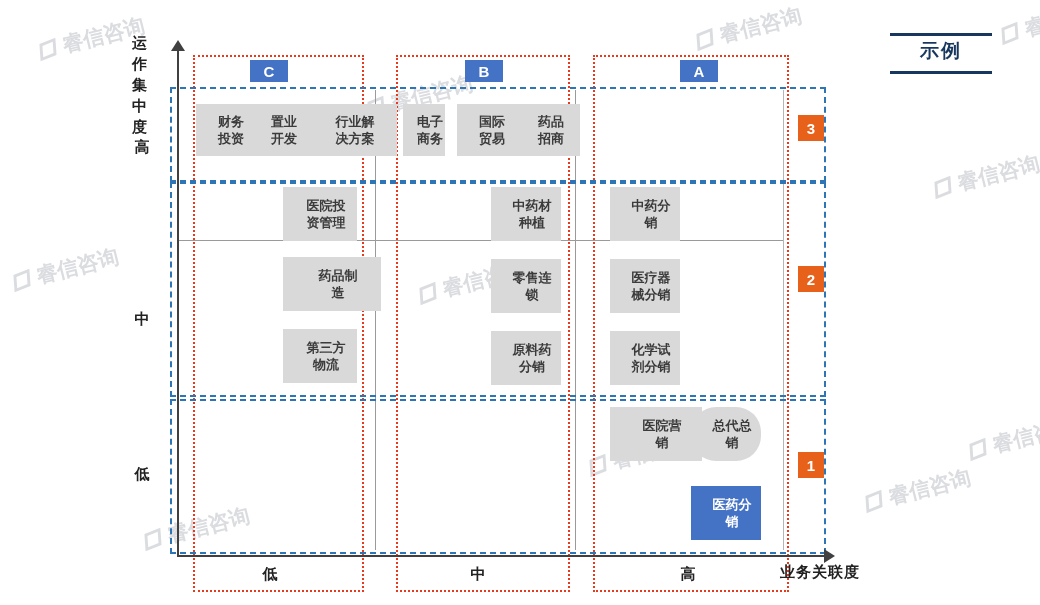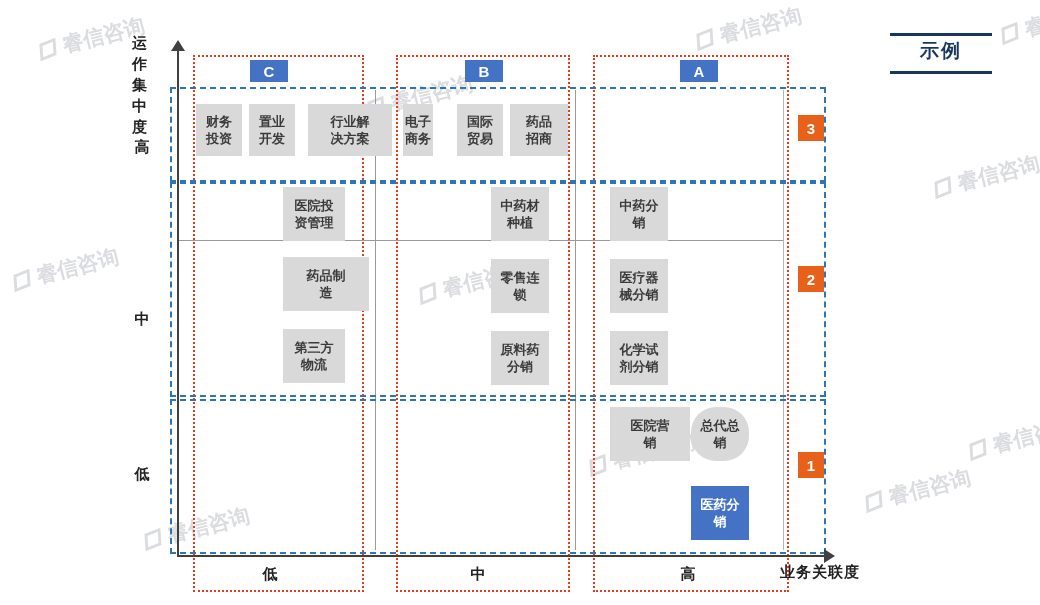--- a/index.html
+++ b/index.html
@@ -71,21 +71,21 @@
   .num-badge{
     position:absolute;left:798px;width:26px;height:26px;background:var(--badge-orange);
     color:#fff;font-size:15px;font-weight:bold;display:flex;
     align-items:center;justify-content:center;z-index:6;
   }
   
   .item{
     position:absolute;height:54px;background:var(--item-gray);
     color:#3b3b3b;font-size:13px;line-height:17px;font-weight:600;
     display:flex;align-items:center;justify-content:center;text-align:center;
-    white-space:pre-line;z-index:5;
+    white-space:pre-line;z-index:5;padding-left:12px;
   }
   .item.top{height:52px;}
   .item.highlight{background:var(--highlight-blue);color:#ffffff;}
 </style>
 </head>
 <body>
 
 <div class="canvas">
 
   <div class="wm-layer">
@@ -174,21 +174,21 @@
   <div class="letter-badge" style="left:680px;top:60px;">A</div>
 
   <div class="num-badge" style="top:115px;">3</div>
   <div class="num-badge" style="top:266px;">2</div>
   <div class="num-badge" style="top:452px;">1</div>
 
   <div class="item top" style="left:196px;top:104px;width:46px;">财务
 投资</div>
   <div class="item top" style="left:249px;top:104px;width:46px;">置业
 开发</div>
-  <div class="item top" style="left:308px;top:104px;width:84px;">行业解
+  <div class="item top" style="left:301px;top:104px;width:84px;">行业解
 决方案</div>
   <div class="item top" style="left:403px;top:104px;width:30px;">电子
 商务</div>
   <div class="item top" style="left:457px;top:104px;width:46px;">国际
 贸易</div>
   <div class="item top" style="left:510px;top:104px;width:58px;">药品
 招商</div>
 
   <div class="item" style="left:283px;top:187px;width:62px;">医院投
 资管理</div>

